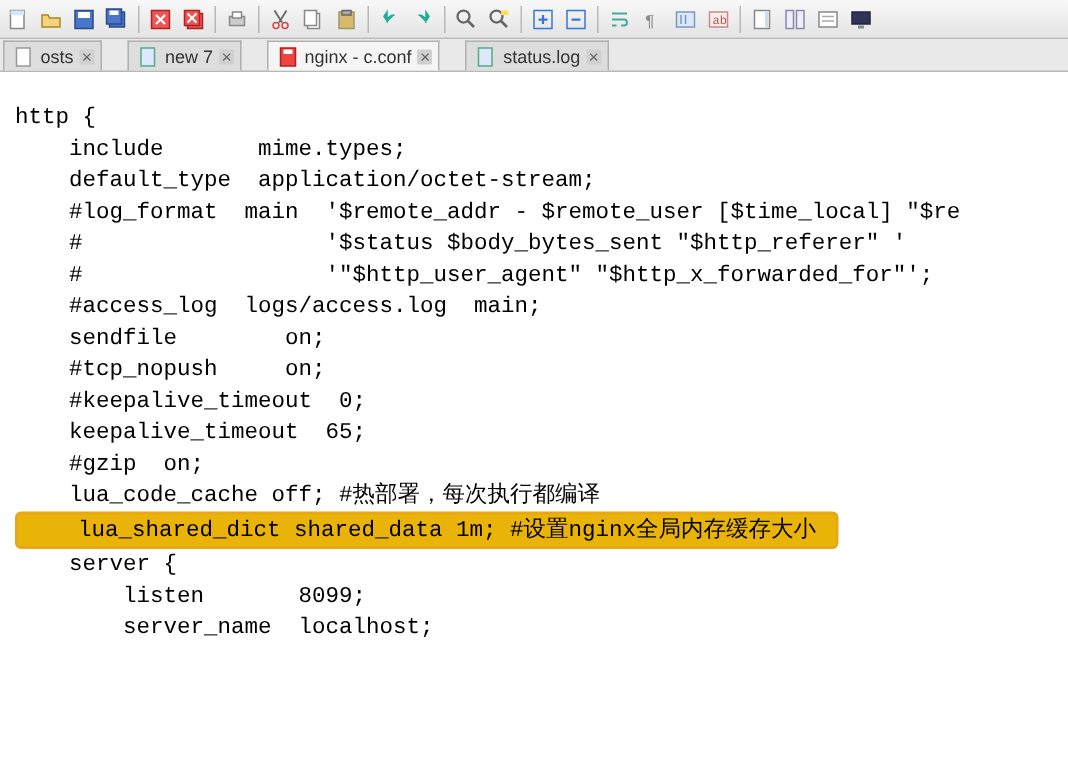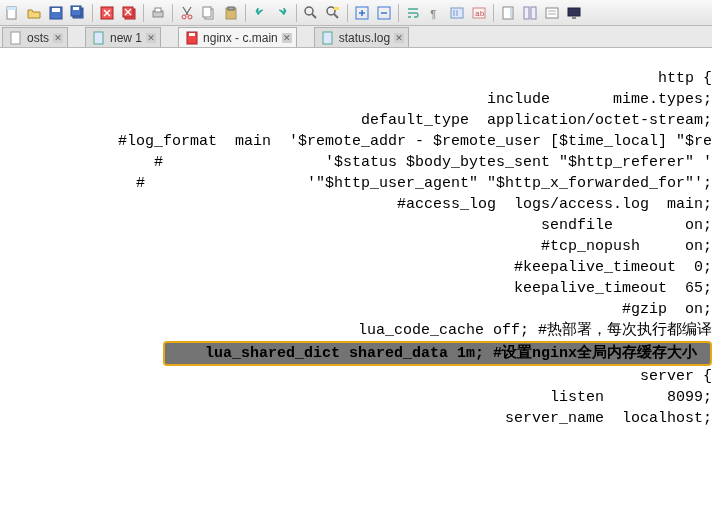--- a/index.html
+++ b/index.html
@@ -5,22 +5,22 @@
   * { margin: 0; padding: 0; box-sizing: border-box; }
   body { font-family: "Courier New", monospace; background: #fff; width: 712px; height: 521px; overflow: hidden; }
   .toolbar { height: 26px; background: linear-gradient(#f8f8f8,#e4e4e4); border-bottom: 1px solid #b8b8b8; display: flex; align-items: center; padding: 0 2px; gap: 2px; }
   .tb-ico { width: 20px; height: 20px; display: flex; align-items: center; justify-content: center; border: 1px solid transparent; border-radius: 2px; }
   .sep { width: 1px; height: 18px; background: #b8b8b8; margin: 0 2px; }
   .tabbar { height: 22px; background: #e9e9e9; border-bottom: 1px solid #b8b8b8; display: flex; align-items: flex-end; padding-left: 2px; }
   .tab { height: 20px; padding: 0 4px 0 6px; display: flex; align-items: center; gap: 4px; font-family: Tahoma, sans-serif; font-size: 12px; color: #333; background: #ddd; border: 1px solid #b0b0b0; border-bottom: none; margin-right: 17px; }
   .tab.active { background: #f5f5f5; }
   .tab-close { width: 10px; height: 10px; display: inline-flex; align-items: center; justify-content: center; font-size: 9px; color: #666; background: #d0d0d0; border-radius: 1px; }
   .tab-ico { width: 14px; height: 14px; display: inline-flex; align-items: center; justify-content: center; }
-  .editor { padding: 20px 0 0 10px; font-family: "Courier New", monospace; font-size: 15px; line-height: 21px; color: #000; white-space: pre; text-align: right; }
-  .hl { display: inline-block; border: 2px solid #e6a817; border-radius: 4px; background: #737373; padding: 0 4px; font-weight: bold; }
+  .editor { padding: 20px 0 0 10px; font-family: "Courier New", monospace; font-size: 15px; line-height: 21px; color: #000; white-space: pre; }
+  .hl { display: inline-block; border: 2px solid #e6a817; border-radius: 4px; background: #eab308; padding: 0 4px; }
   svg { display: block; }
 </style>
 </head>
 <body>
 
 <div class="toolbar">
   <span class="tb-ico">
       <svg width="16" height="16">
         <rect x="3" y="2" width="9" height="12" fill="#fff" stroke="#888"></rect>
         <rect x="3" y="2" width="9" height="3" fill="#d0e8ff"></rect>
@@ -182,31 +182,31 @@
       </span>
     <span>osts</span>
     <span class="tab-close">✕</span>
   </div>
   <div class="tab">
     <span class="tab-ico">
         <svg width="12" height="14">
           <rect x="1" y="1" width="9" height="12" fill="#dde8ff" stroke="#5a8"></rect>
         </svg>
       </span>
-    <span>new 1</span>
+    <span>new 7</span>
     <span class="tab-close">✕</span>
   </div>
   <div class="tab active">
     <span class="tab-ico">
         <svg width="12" height="14">
           <rect x="1" y="1" width="10" height="12" fill="#e44" stroke="#a22"></rect>
           <rect x="3" y="2" width="6" height="3" fill="#fff"></rect>
         </svg>
       </span>
-    <span>nginx - c.main</span>
+    <span>nginx - c.conf</span>
     <span class="tab-close">✕</span>
   </div>
   <div class="tab">
     <span class="tab-ico">
         <svg width="12" height="14">
           <rect x="1" y="1" width="9" height="12" fill="#dde8ff" stroke="#5a8"></rect>
         </svg>
       </span>
     <span>status.log</span>
     <span class="tab-close">✕</span>

